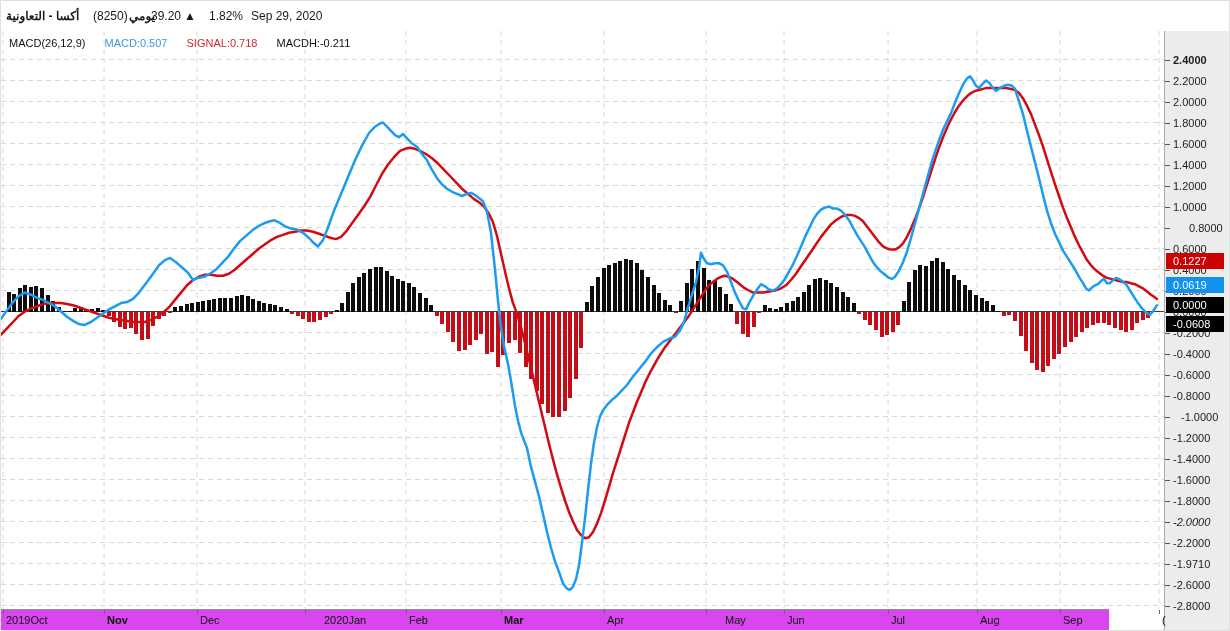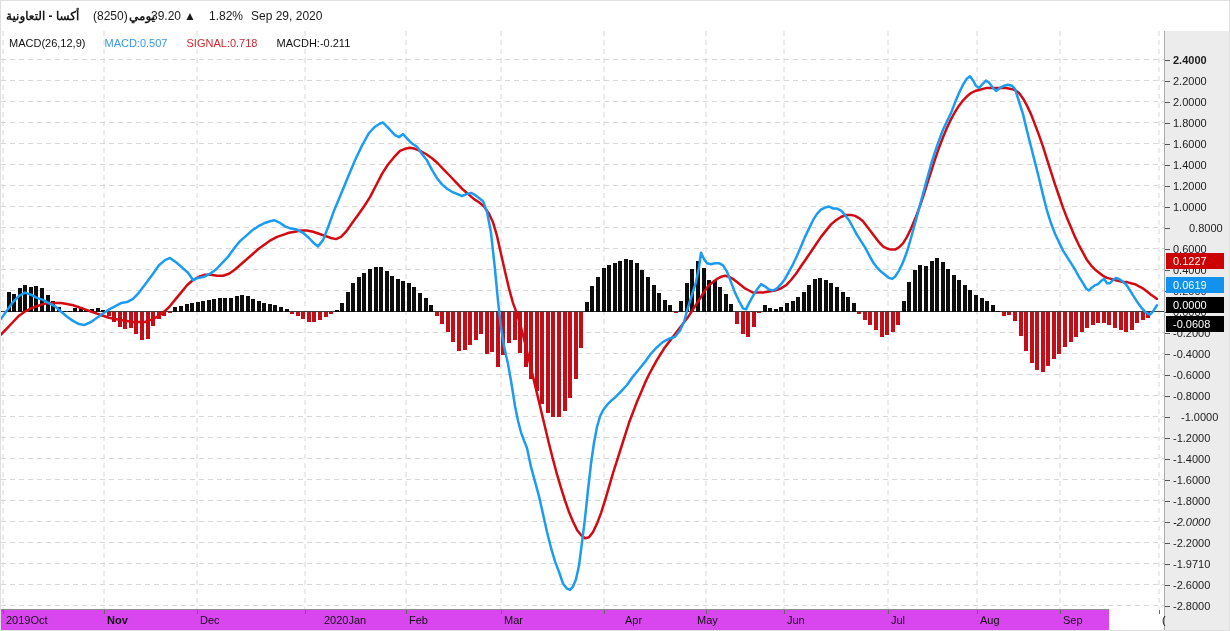--- a/index.html
+++ b/index.html
@@ -379,25 +379,25 @@
       <div class="xlab" style="left: 5px;">2019Oct</div>
       <div class="xtick" style="left: 103px;"></div>
       <div class="xlab" style="left: 106px; font-weight: bold;">Nov</div>
       <div class="xtick" style="left: 196px;"></div>
       <div class="xlab" style="left: 199px;">Dec</div>
       <div class="xtick" style="left: 304px;"></div>
       <div class="xlab" style="left: 307px; margin-left: 16px;">2020Jan</div>
       <div class="xtick" style="left: 405px;"></div>
       <div class="xlab" style="left: 408px;">Feb</div>
       <div class="xtick" style="left: 500px;"></div>
-      <div class="xlab" style="left: 503px;">Mar</div>
+      <div class="xlab" style="left: 503px; font-weight: bold;">Mar</div>
       <div class="xtick" style="left: 603px;"></div>
-      <div class="xlab" style="left: 624px;">Apr</div>
+      <div class="xlab" style="left: 606px;">Apr</div>
       <div class="xtick" style="left: 705px;"></div>
-      <div class="xlab" style="left: 696px;">May</div>
+      <div class="xlab" style="left: 724px;">May</div>
       <div class="xtick" style="left: 783px;"></div>
       <div class="xlab" style="left: 786px;">Jun</div>
       <div class="xtick" style="left: 887px;"></div>
       <div class="xlab" style="left: 890px; text-align: center;">Jul</div>
       <div class="xtick" style="left: 976px;"></div>
       <div class="xlab" style="left: 979px;">Aug</div>
       <div class="xtick" style="left: 1059px;"></div>
       <div class="xlab" style="left: 1062px;">Sep</div>
       <div class="xtick" style="left: 1158px;"></div>
       <div class="xlab" style="left: 1161px;">(</div>

